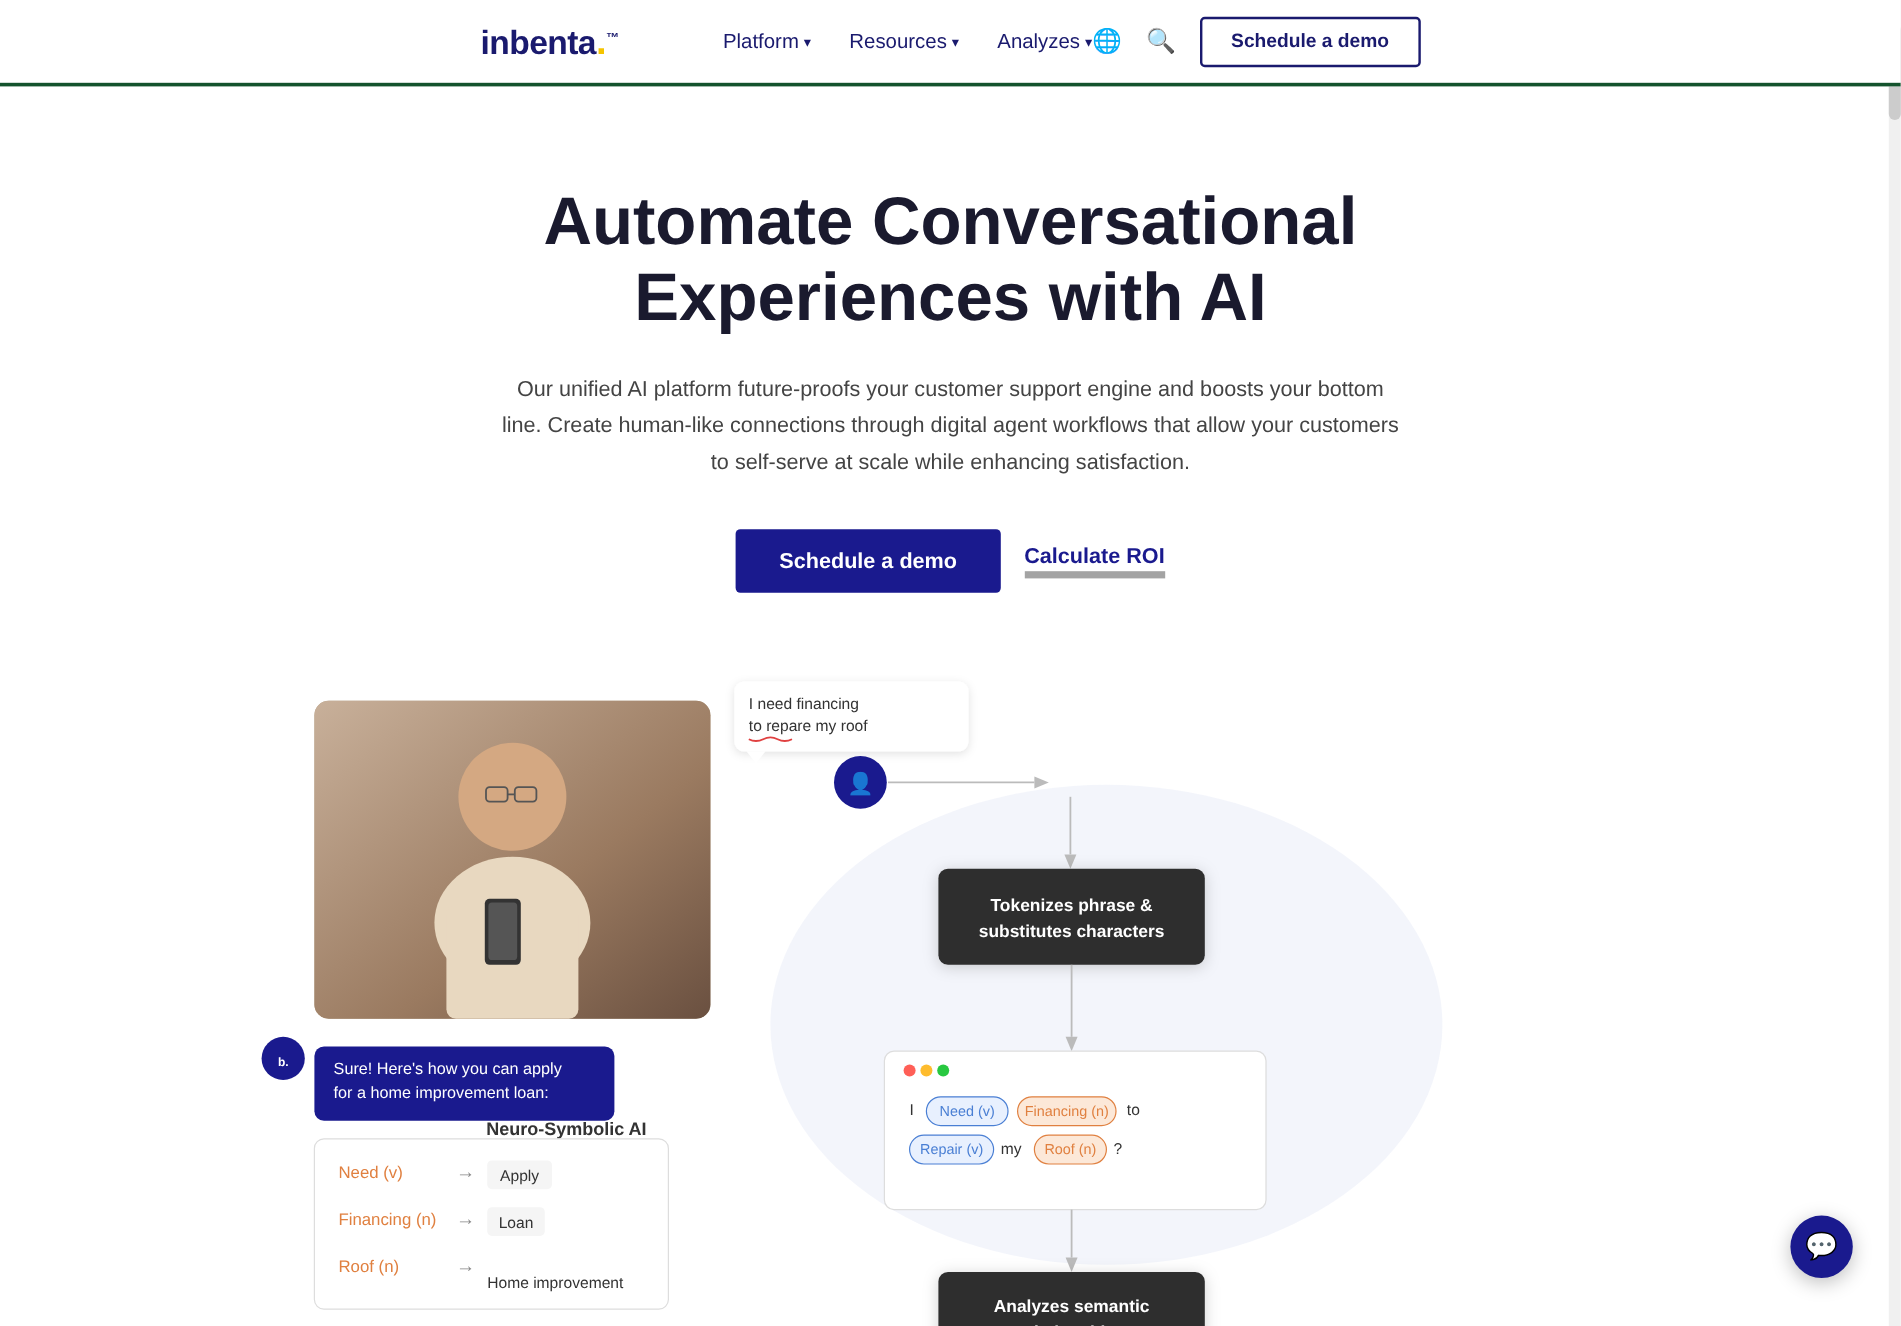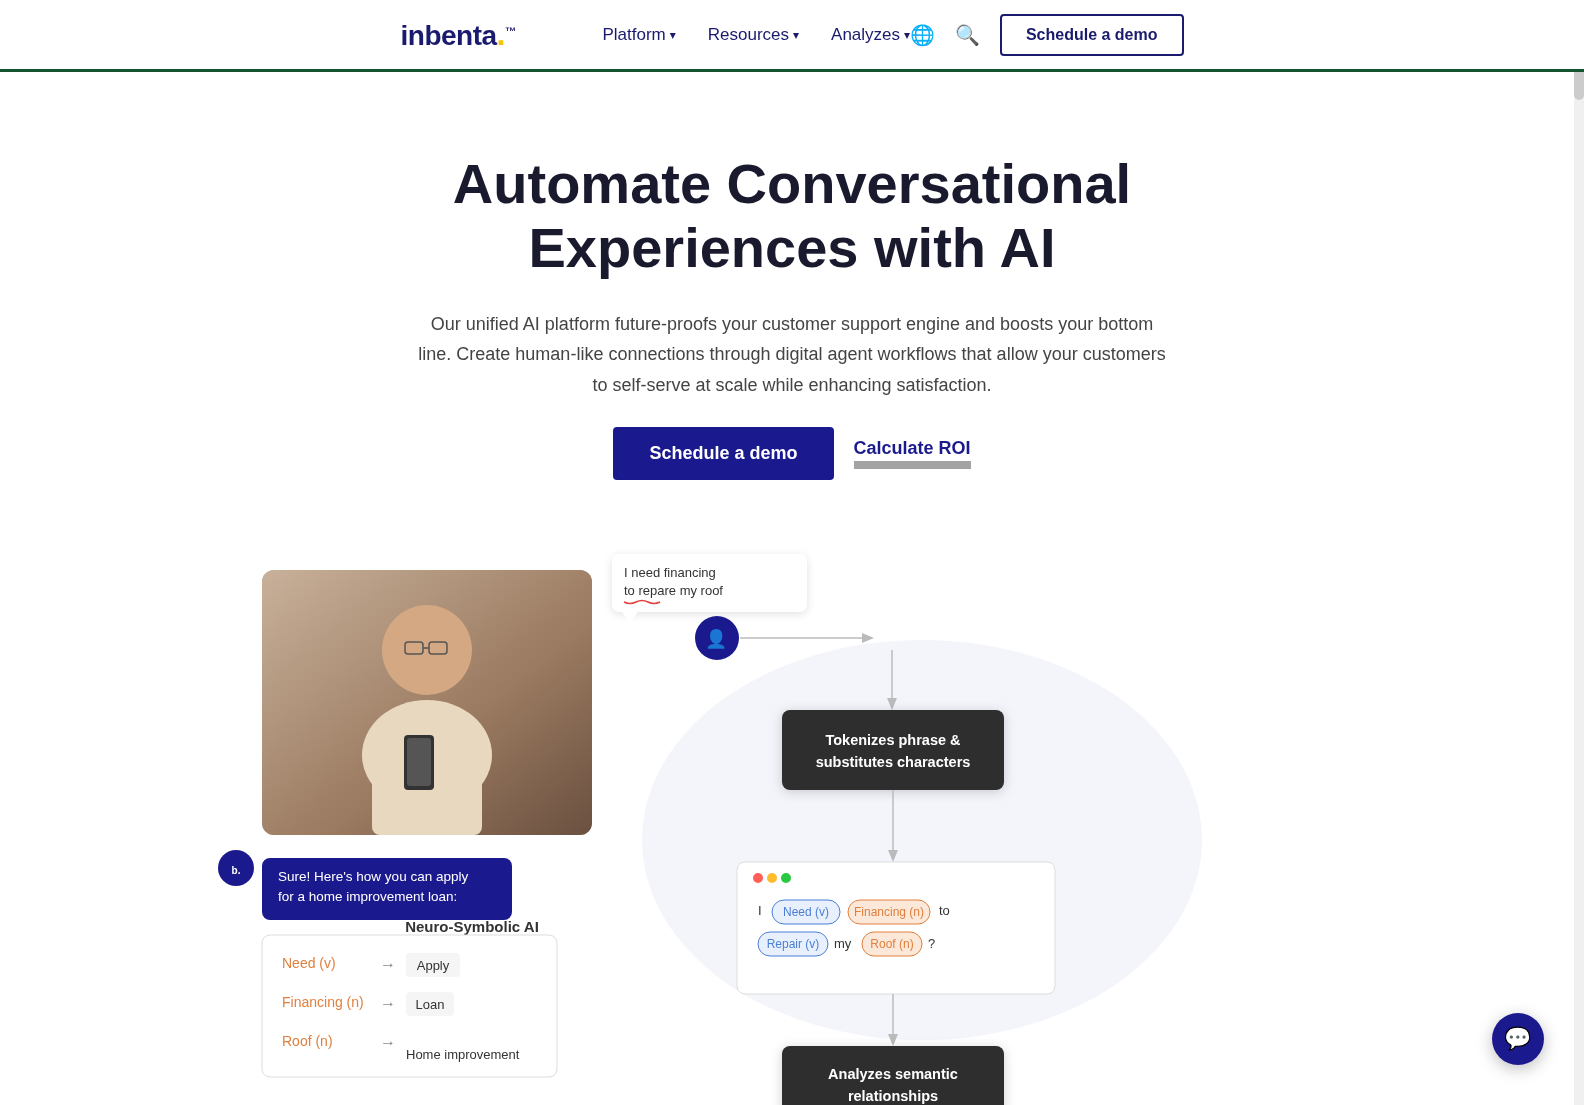--- a/index.html
+++ b/index.html
@@ -52,42 +52,42 @@
       font-weight: 700;
       color: #1a1a2e;
       line-height: 1.15;
       max-width: 900px;
       margin: 0 auto 28px;
     }
     .hero-subtitle {
       font-size: 18px;
       color: #444;
       max-width: 760px;
-      margin: 0 auto 26px;
+      margin: 0 auto 40px;
       line-height: 1.7;
     }
     .hero-buttons { display: flex; align-items: center; justify-content: center; gap: 20px; }
     .btn-schedule {
       background: #1a1a8e;
       color: #fff;
       border: none;
       padding: 16px 36px;
       border-radius: 4px;
       font-size: 18px;
       font-weight: 600;
       cursor: pointer;
     }
     .btn-roi {
       background: transparent;
       border: none;
       color: #1a1a8e;
       font-size: 18px;
       font-weight: 600;
       cursor: pointer;
-      border-bottom: 8px solid #a3a3a3;
+      border-bottom: 6px solid #a3a3a3;
       padding-bottom: 2px;
     }
 
     
     .chat-widget {
       position: fixed;
       bottom: 40px;
       right: 40px;
       width: 52px;
       height: 52px;

